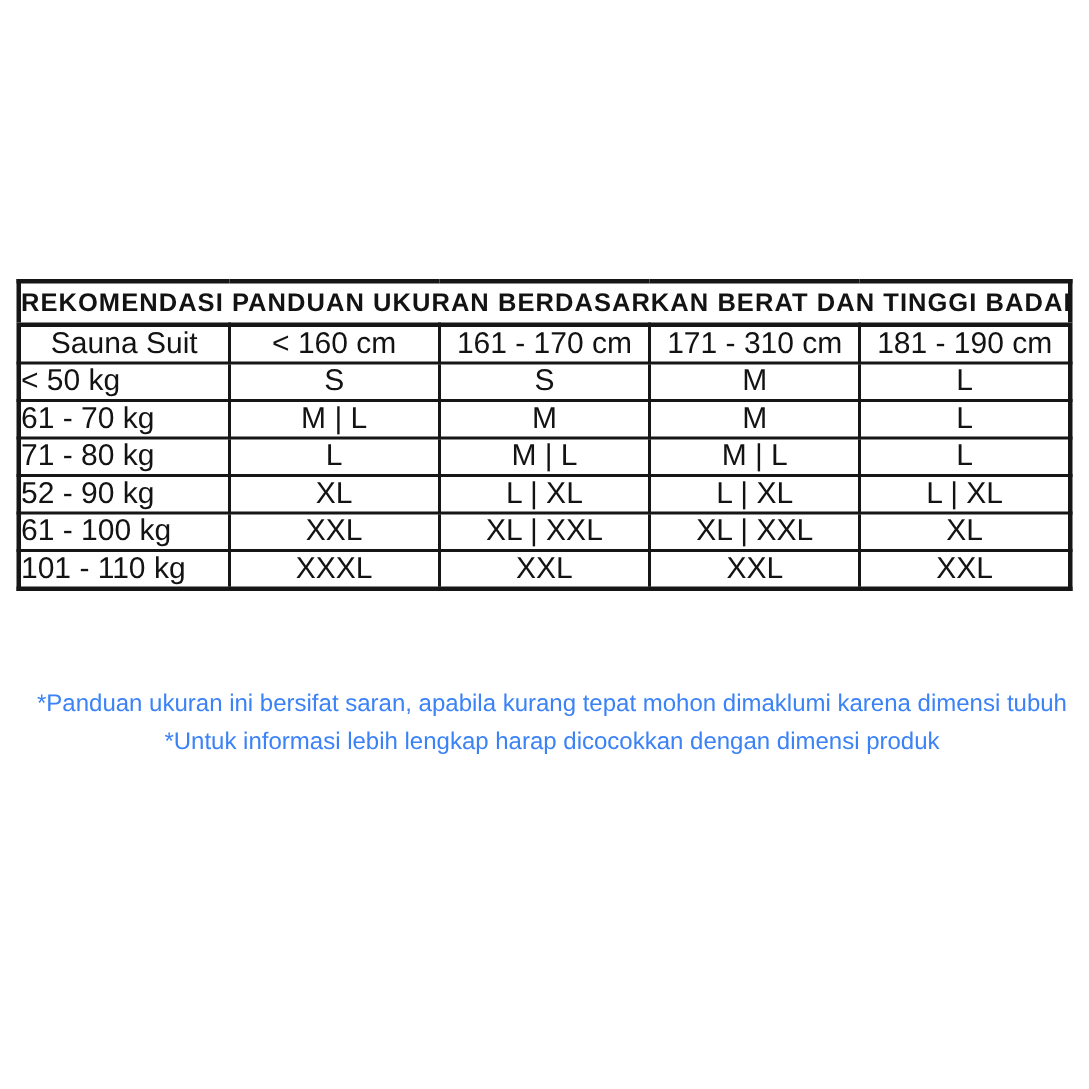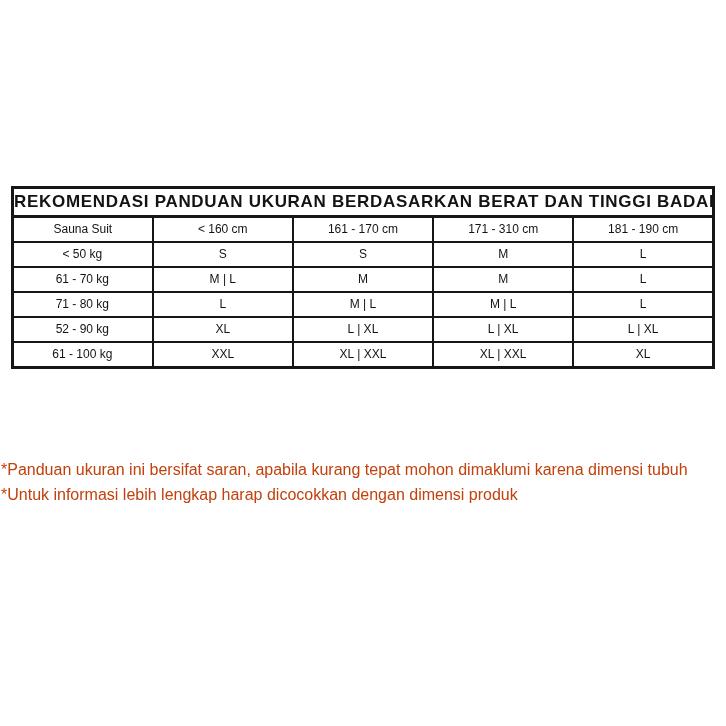--- a/index.html
+++ b/index.html
@@ -25,49 +25,50 @@
     table-layout: fixed;
     border: 3px solid #161616;
   }
   .size-table th, .size-table td {
     border: 2px solid #161616;
     padding: 0;
     height: 23px;
     line-height: 23px;
     text-align: center;
     vertical-align: middle;
-    font-size: 12px;
+    font-size: 20px;
     font-weight: normal;
     color: #131313;
     white-space: nowrap;
     overflow: hidden;
   }
   .size-table tr.title-row th {
     height: 26px;
     line-height: 26px;
     font-size: 17px;
     font-weight: bold;
     letter-spacing: 0.7px;
     border-bottom: 3px solid #161616;
   }
   .size-table tr.header-row th {
     font-weight: normal;
   }
   .size-table td.weight-cell {
-    text-align: center;
+    text-align: left;
     padding-right: 1px;
   }
   .notes {
     position: absolute;
-    left: 1px;
+    left: 12px;
     top: 457px;
     width: 712px;
     font-size: 16px;
     line-height: 25px;
-    color: #c2410c;
+    color: #3b82f6;
+    text-align: center;
   }
 </style>
 </head>
 <body>
 
 <div class="page">
 
   <table class="size-table">
     <tbody>
       <tr class="title-row">
@@ -109,20 +110,27 @@
         <td>L | XL</td>
         <td>L | XL</td>
       </tr>
       <tr>
         <td class="weight-cell">61 - 100 kg</td>
         <td>XXL</td>
         <td>XL | XXL</td>
         <td>XL | XXL</td>
         <td>XL</td>
       </tr>
+      <tr>
+        <td class="weight-cell">101 - 110 kg</td>
+        <td>XXXL</td>
+        <td>XXL</td>
+        <td>XXL</td>
+        <td>XXL</td>
+      </tr>
     </tbody>
   </table>
 
   <div class="notes">
     <div>*Panduan ukuran ini bersifat saran, apabila kurang tepat mohon dimaklumi karena dimensi tubuh</div>
     <div>*Untuk informasi lebih lengkap harap dicocokkan dengan dimensi produk</div>
   </div>
 
 </div>
 

